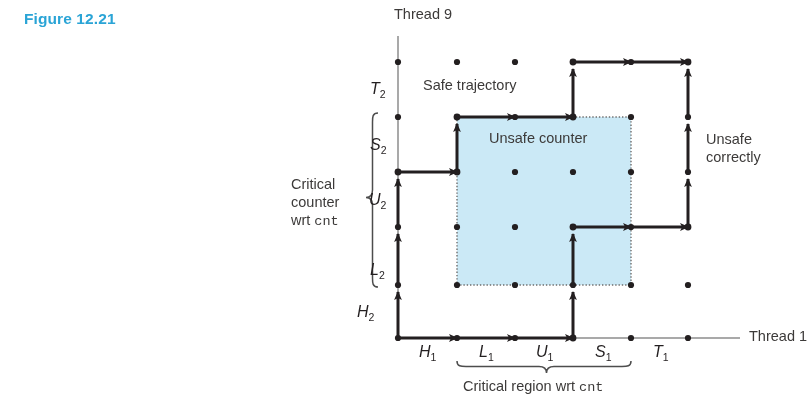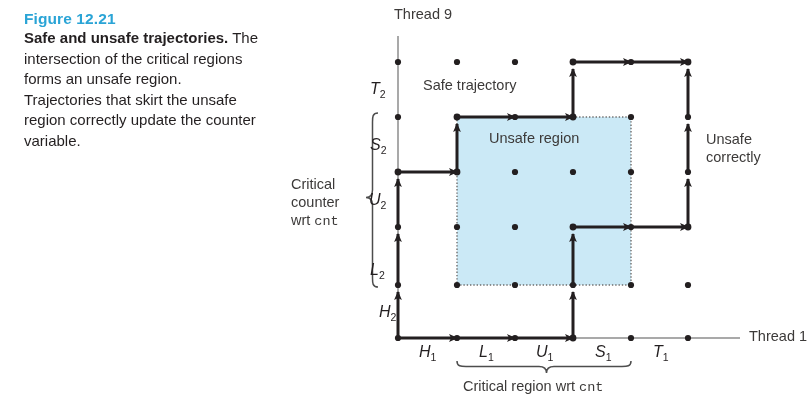--- a/index.html
+++ b/index.html
@@ -21,21 +21,20 @@
   .lbl{position:absolute;font-size:14.5px;color:#3c3a39;white-space:nowrap;}
   .lbl-it{font-style:italic;font-size:16px;color:#231f20;}
   .lbl-it sub{font-style:normal;font-size:10.5px;}
   .mono{font-family:"Liberation Mono", monospace;font-size:13.5px;margin-top:36px;}
 </style>
 </head>
 <body>
 
 <div id="caption">
   <div id="fig-num">Figure 12.21</div>
-  <div id="fig-body"><span class="lead">Safe and unsafe trajectories.</span><span> The intersection of the critical regions forms an unsafe region. Trajectories that skirt the unsafe region correctly update the counter variable.</span></div>
 </div>
 
 <div id="figure">
 
 <svg width="811" height="419" viewBox="0 0 811 419">
   <defs>
     <marker id="ah" markerWidth="9" markerHeight="9" refX="8" refY="4.5" orient="auto" markerUnits="userSpaceOnUse">
       <path d="M0,0.6 L9,4.5 L0,8.4 L2.1,4.5 Z" fill="#231f20"></path>
     </marker>
   </defs>
@@ -130,30 +129,30 @@
   <path d="M457,361 C457,366.5 461,366.5 466,366.5
            L539,366.5 C544,366.5 546.5,368 546.5,373
            C546.5,368 549,366.5 554,366.5
            L622,366.5 C627,366.5 631,366.5 631,361" fill="none" stroke="#4d4d4d" stroke-width="1.5"></path>
 </svg>
 
 <div class="lbl" style="left:394px;top:6px;">Thread 9</div>
 <div class="lbl" style="left:749px;top:328px;">Thread 1</div>
 
 <div class="lbl" style="left:423px;top:77px;">Safe trajectory</div>
-<div class="lbl" style="left:489px;top:130px;">Unsafe region</div>
+<div class="lbl" style="left:489px;top:130px;">Unsafe counter</div>
 
 <div class="lbl" style="left:706px;top:131px;">Unsafe</div>
 <div class="lbl" style="left:706px;top:149px;">correctly</div>
 
 <div class="lbl lbl-it" style="left:370px;top:80px;"><span>T</span><sub>2</sub></div>
 <div class="lbl lbl-it" style="left:370px;top:136px;"><span>S</span><sub>2</sub></div>
 <div class="lbl lbl-it" style="left:369px;top:191px;"><span>U</span><sub>2</sub></div>
 <div class="lbl lbl-it" style="left:370px;top:261px;"><span>L</span><sub>2</sub></div>
-<div class="lbl lbl-it" style="left:379px;top:303px;"><span>H</span><sub>2</sub></div>
+<div class="lbl lbl-it" style="left:357px;top:303px;"><span>H</span><sub>2</sub></div>
 
 <div class="lbl lbl-it" style="left:419px;top:343px;"><span>H</span><sub>1</sub></div>
 <div class="lbl lbl-it" style="left:479px;top:343px;"><span>L</span><sub>1</sub></div>
 <div class="lbl lbl-it" style="left:536px;top:343px;"><span>U</span><sub>1</sub></div>
 <div class="lbl lbl-it" style="left:595px;top:343px;"><span>S</span><sub>1</sub></div>
 <div class="lbl lbl-it" style="left:653px;top:343px;"><span>T</span><sub>1</sub></div>
 
 <div class="lbl" style="left:291px;top:176px;">Critical</div>
 <div class="lbl" style="left:291px;top:194px;">counter</div>
 <div class="lbl" style="left:291px;top:212px;"><span>wrt </span><span class="mono">cnt</span></div>

